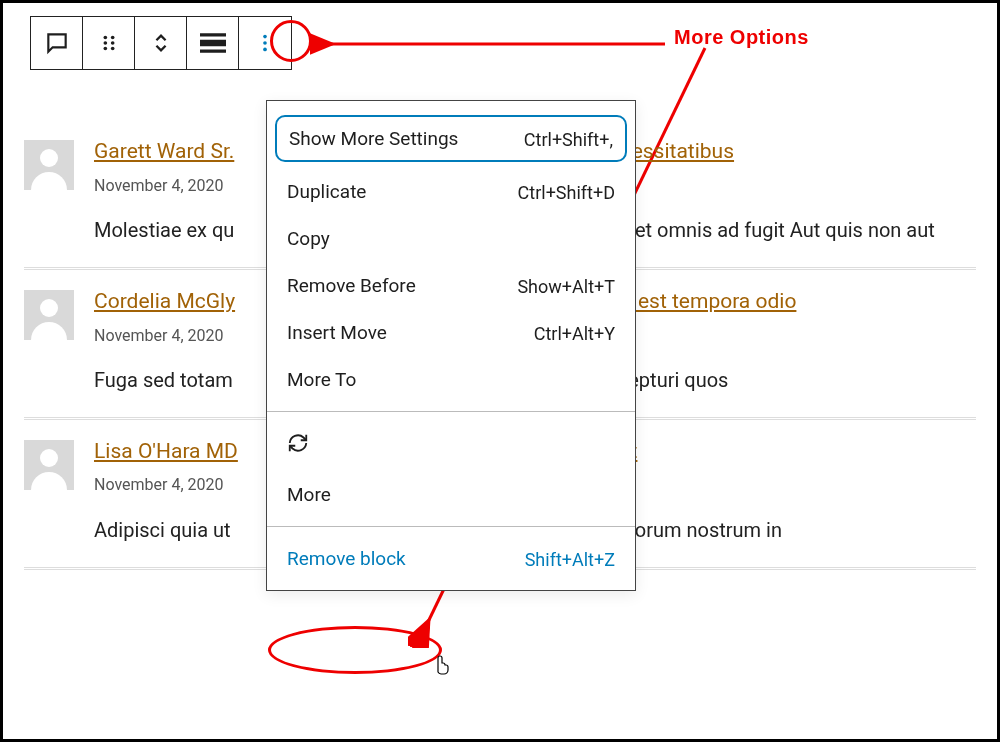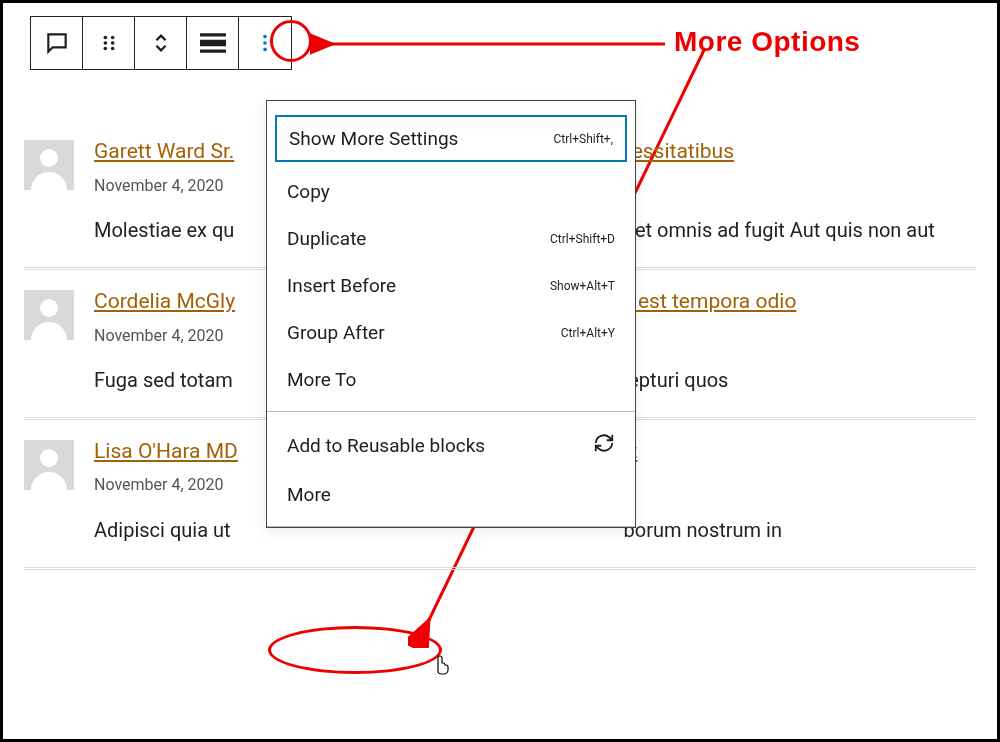--- a/index.html
+++ b/index.html
@@ -50,21 +50,21 @@
     position: absolute;
     border: 3px solid #e00;
     border-radius: 50%;
     pointer-events: none;
   }
   .anno-label {
     position: absolute;
     top: 26px;
     left: 674px;
     color: #e00;
-    font-size: 28px;
+    font-size: 20px;
     font-weight: 700;
     letter-spacing: 0.5px;
     pointer-events: none;
     font-family: Arial, sans-serif;
   }
   svg.arrow {
     position: absolute;
     pointer-events: none;
   }
 
@@ -122,31 +122,32 @@
     background: #fff;
     border: 1px solid #444;
     box-shadow: 0 4px 14px rgba(0,0,0,.08);
     z-index: 5;
     font-size: 19px;
     color: #1e1e1e;
   }
   .menu-section { padding: 8px 0; }
   .menu-item {
     display: flex;
-    align-items: center;
+    align-items: flex-end;
     justify-content: space-between;
     padding: 12px 20px;
     cursor: pointer;
+    border-radius: 10px;
   }
   .menu-item.highlight {
     margin: 6px 8px;
     padding: 10px 12px;
     border: 2px solid #007cba;
   }
-  .menu .shortcut { color: #1e1e1e; font-size: 12px; }
+  .menu .shortcut { color: #1e1e1e; font-size: 18px; }
   .menu hr { border: none; border-top: 1px solid #bbb; margin: 0; }
   .menu-item.remove { color: #007cba; }
   .menu-item.remove .shortcut { color: #007cba; }
 
   
   .cursor {
     position: absolute;
     width: 20px; height: 26px;
     pointer-events: none;
     z-index: 20;
@@ -269,55 +270,60 @@
 
 </div>
 
 <div class="menu">
   <div class="menu-section">
     <div class="menu-item highlight">
       <span>Show More Settings</span>
       <span class="shortcut">Ctrl+Shift+,</span>
     </div>
     <div class="menu-item">
-      <span>Copy</span>
-    </div>
-    <div class="menu-item">
       <span>Duplicate</span>
       <span class="shortcut">Ctrl+Shift+D</span>
     </div>
     <div class="menu-item">
-      <span>Insert Before</span>
+      <span>Copy</span>
+    </div>
+    <div class="menu-item">
+      <span>Remove Before</span>
       <span class="shortcut">Show+Alt+T</span>
     </div>
     <div class="menu-item">
-      <span>Group After</span>
+      <span>Insert Move</span>
       <span class="shortcut">Ctrl+Alt+Y</span>
     </div>
     <div class="menu-item">
       <span>More To</span>
     </div>
   </div>
   <hr>
   <div class="menu-section">
     <div class="menu-item">
-      <span>Add to Reusable blocks</span>
       <span>
         <svg width="22" height="22" viewBox="0 0 24 24" fill="none" stroke="#1e1e1e" stroke-width="2">
             <path d="M3 12a9 9 0 0 1 15-6l3 3"></path>
             <path d="M21 12a9 9 0 0 1-15 6l-3-3"></path>
             <polyline points="21 3 21 9 15 9"></polyline>
             <polyline points="3 21 3 15 9 15"></polyline>
           </svg>
       </span>
     </div>
     <div class="menu-item">
       <span>More</span>
     </div>
   </div>
   <hr>
+  <div class="menu-section">
+    <div class="menu-item remove">
+      <span>Remove block</span>
+      <span class="shortcut">Shift+Alt+Z</span>
+    </div>
+  </div>
 </div>
 
 <div class="ellipse-anno" style="top:626px;left:268px;width:174px;height:48px;"></div>
 
 <svg class="cursor" style="top:650px;left:432px" viewBox="0 0 20 26">
   <path d="M6 22 V8 a2 2 0 0 1 4 0 V13 h1 a2 2 0 0 1 2 2 h1 a2 2 0 0 1 2 2 v3 a4 4 0 0 1 -4 4 H9 a4 4 0 0 1 -3 -2 z" fill="#fff" stroke="#000" stroke-width="1.2"></path>
 </svg>
 
 </body></html>

